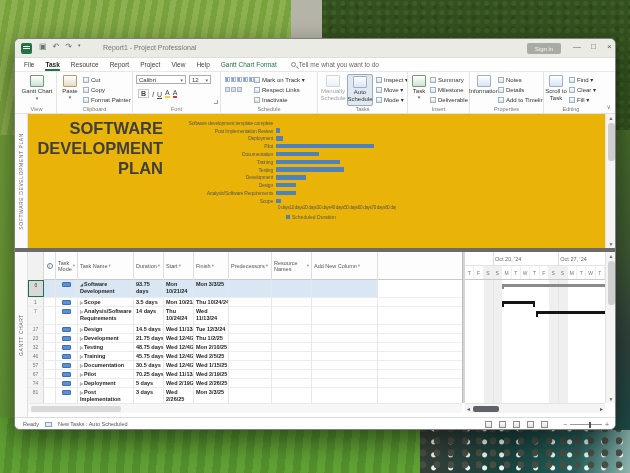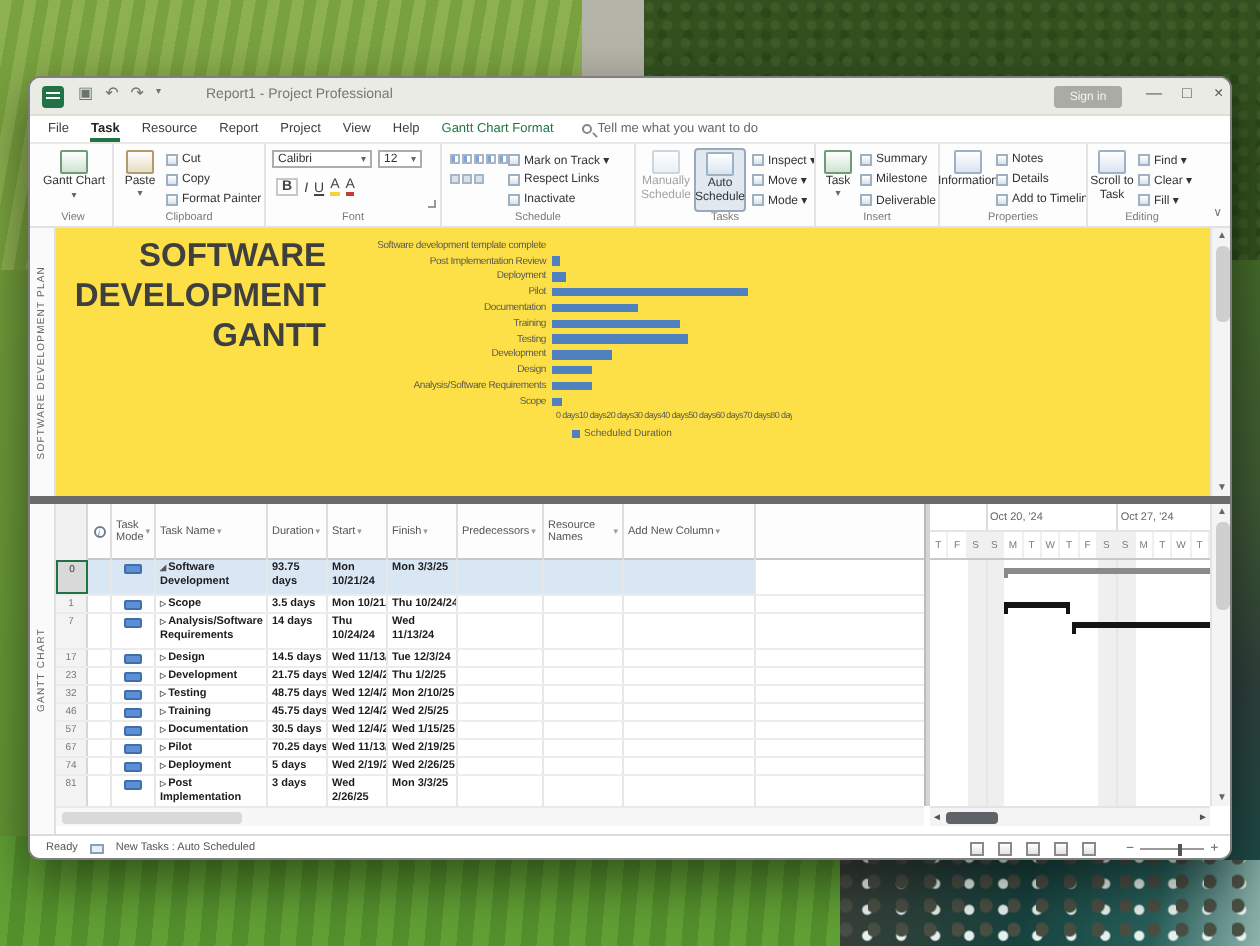--- a/index.html
+++ b/index.html
@@ -48,21 +48,21 @@
   .mini{width:6px;height:6px;border:1px solid #9fb0c0;background:linear-gradient(#fff,#d7e2ee);flex:0 0 6px;}
   .fsel{position:absolute;height:9px;border:1px solid #abadb3;background:#fff;font-size:6px;color:#333;display:flex;align-items:center;justify-content:space-between;padding:0 2px;}
   .fbtns{position:absolute;display:flex;gap:3px;font-size:7px;color:#444;align-items:flex-end;}
   .fbtns .hl{border-bottom:2px solid #f3d23e;}
   .fbtns .fc{border-bottom:2px solid #c43b3b;}
   .launch{position:absolute;right:2px;bottom:9px;width:4px;height:4px;border-right:1px solid #999;border-bottom:1px solid #999;}
   .pctrow{position:absolute;display:flex;gap:1px;}
   .pct{width:5px;height:5px;border:1px solid #a9b6c2;background:linear-gradient(90deg,#7da7d9 50%,#fff 50%);}
   .chevron{position:absolute;right:6px;bottom:3px;font-size:6px;color:#777;}
   
-  .toppane{position:absolute;left:0;top:75px;width:602px;height:134px;background:#fde047;}
+  .toppane{position:absolute;left:0;top:75px;width:602px;height:134px;background:#eab308;}
   .vstrip{position:absolute;left:0;top:0;width:13px;height:100%;background:#fafafa;border-right:1px solid #e0e0e0;display:flex;align-items:center;justify-content:center;}
   .vlabel{writing-mode:vertical-rl;transform:rotate(180deg);font-size:5px;letter-spacing:.6px;color:#666;white-space:nowrap;}
   .rtitle{position:absolute;left:16px;top:4px;width:132px;text-align:right;font-weight:bold;font-size:16.5px;color:#3f3f3f;line-height:1.22;font-family:"Liberation Sans",sans-serif;}
   .chart{position:absolute;left:143px;top:5px;width:246px;}
   .crow{display:flex;align-items:center;height:7.8px;}
   .clabel{width:118px;padding-right:3px;text-align:right;font-size:5px;color:#595959;white-space:nowrap;overflow:hidden;letter-spacing:-.2px;}
   .cplot{position:relative;width:112px;height:7.8px;}
   .cbar{position:absolute;left:0;top:1.6px;height:4.5px;}
   .caxis{display:flex;justify-content:space-between;margin-left:120px;width:118px;font-size:4.5px;color:#595959;white-space:nowrap;letter-spacing:-.3px;overflow:hidden;}
   .clegend{display:flex;align-items:center;gap:2px;margin-left:128px;margin-top:4px;font-size:5px;color:#595959;}
@@ -348,21 +348,21 @@
       <div class="chevron">∨</div>
     </div>
 
     <div class="toppane">
       <div class="vstrip">
         <span class="vlabel">SOFTWARE DEVELOPMENT PLAN</span>
       </div>
       <div class="rtitle">
         <div>SOFTWARE</div>
         <div>DEVELOPMENT</div>
-        <div>GANTT</div>
+        <div>PLAN</div>
       </div>
       <div class="chart">
         <div>
             <div class="crow">
               <div class="clabel">Software development template complete</div>
               <div class="cplot"></div>
             </div>
             <div class="crow">
               <div class="clabel">Post Implementation Review</div>
               <div class="cplot">

